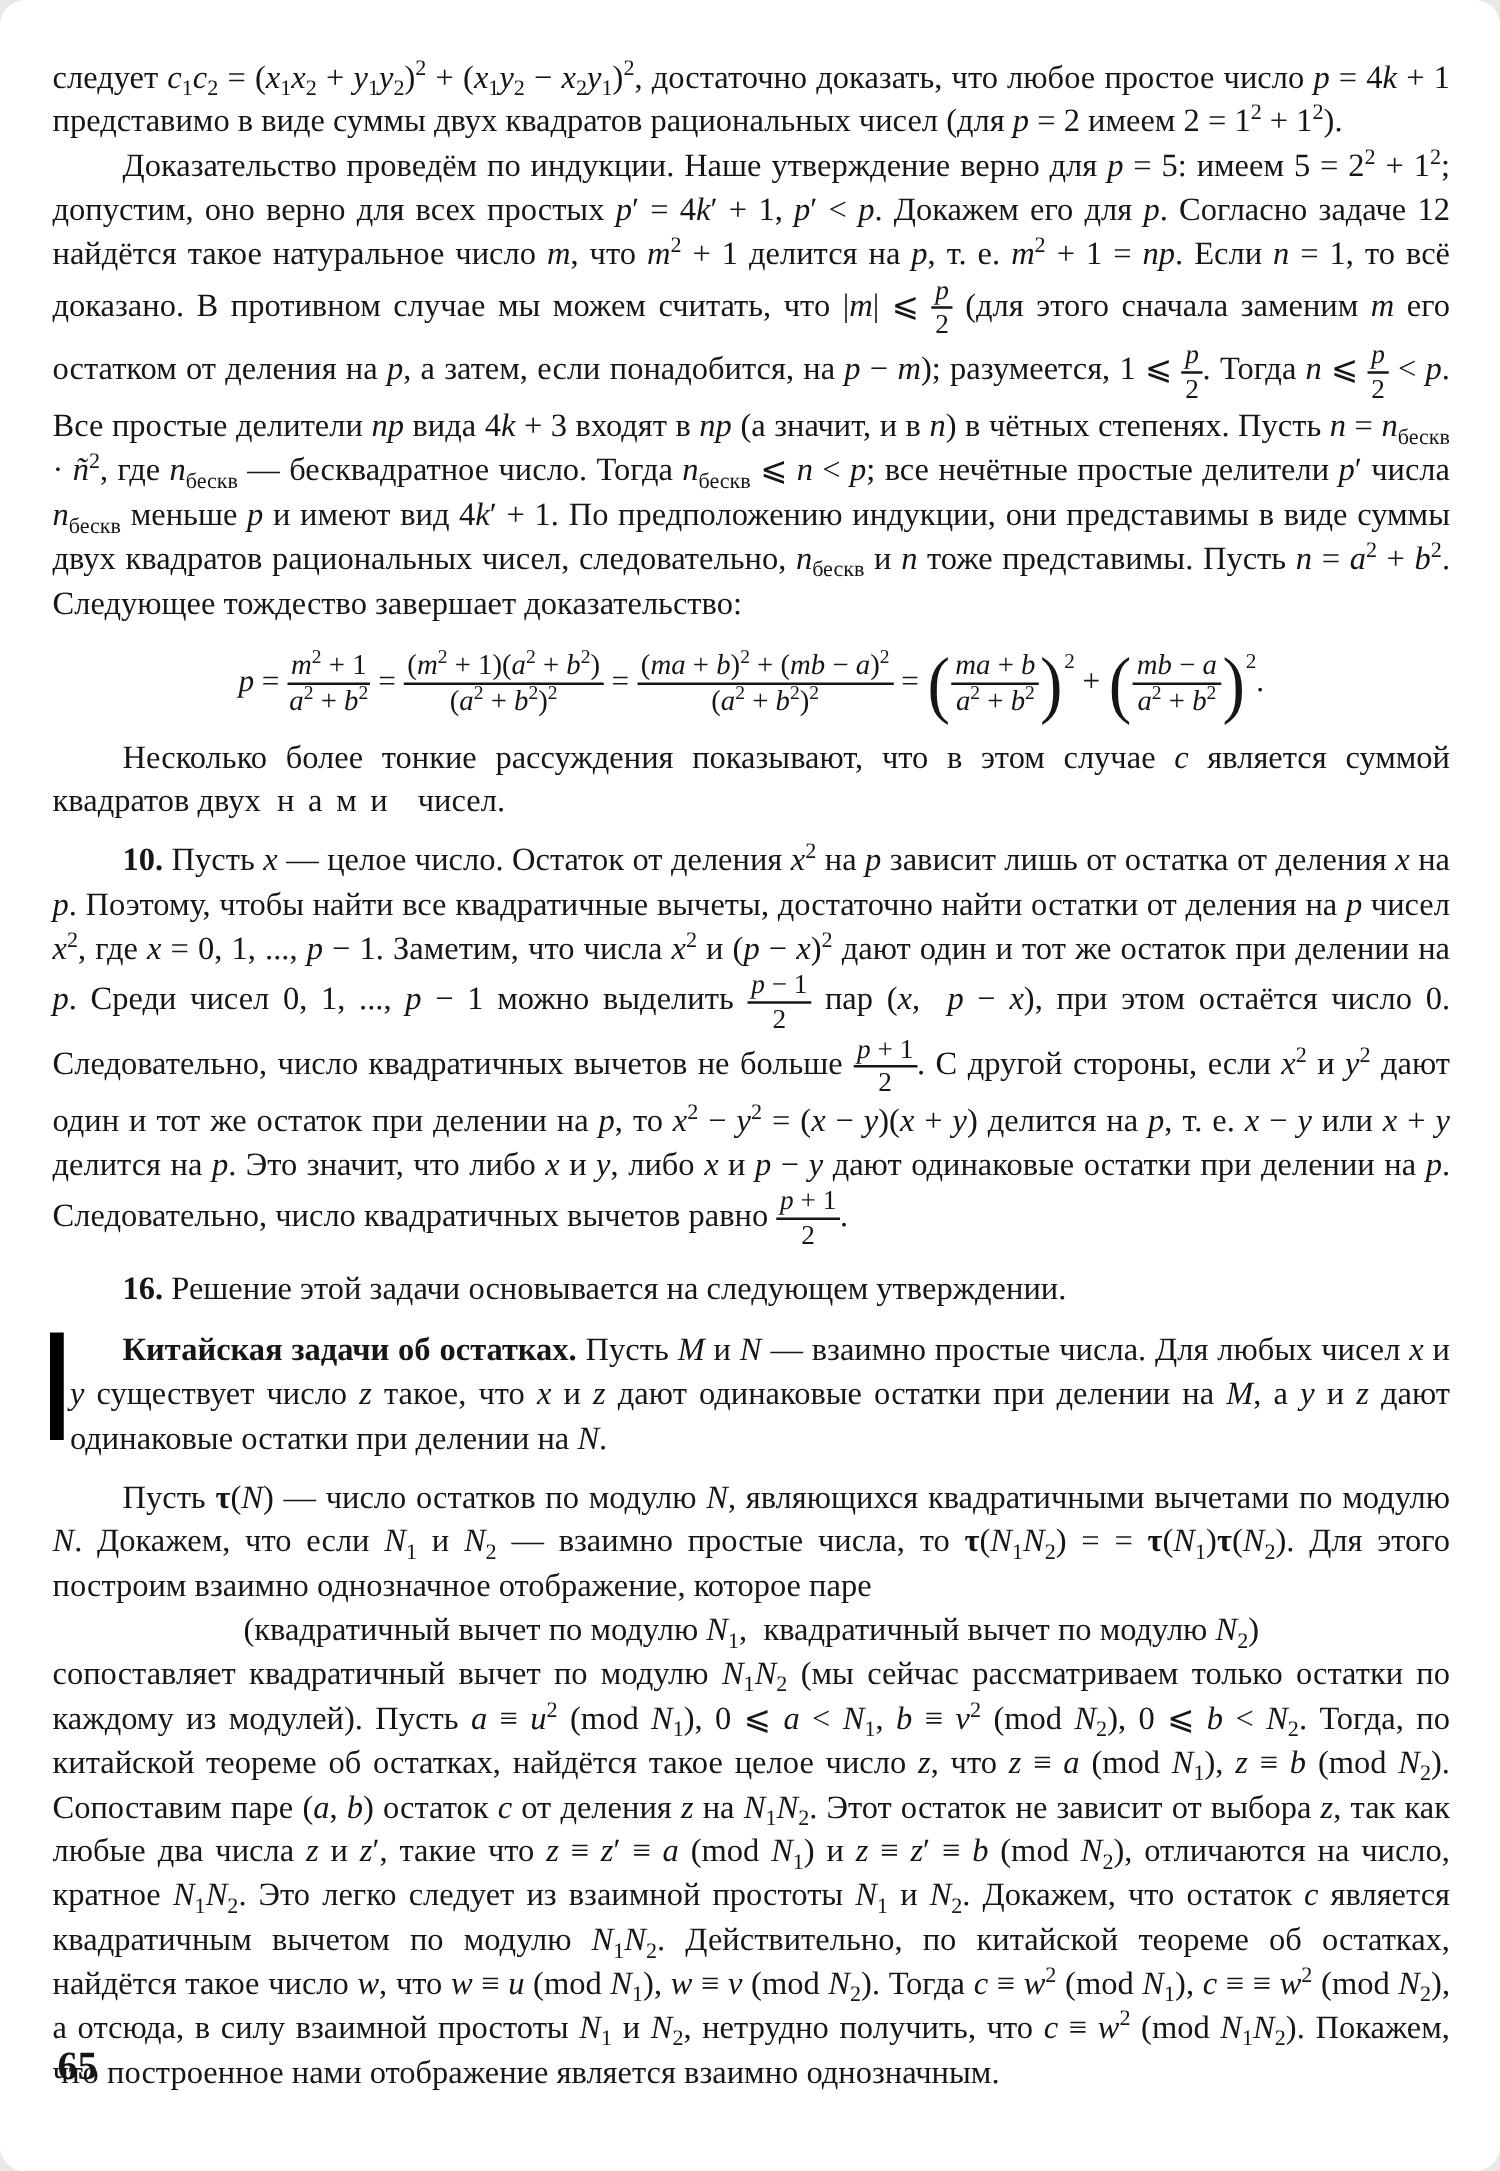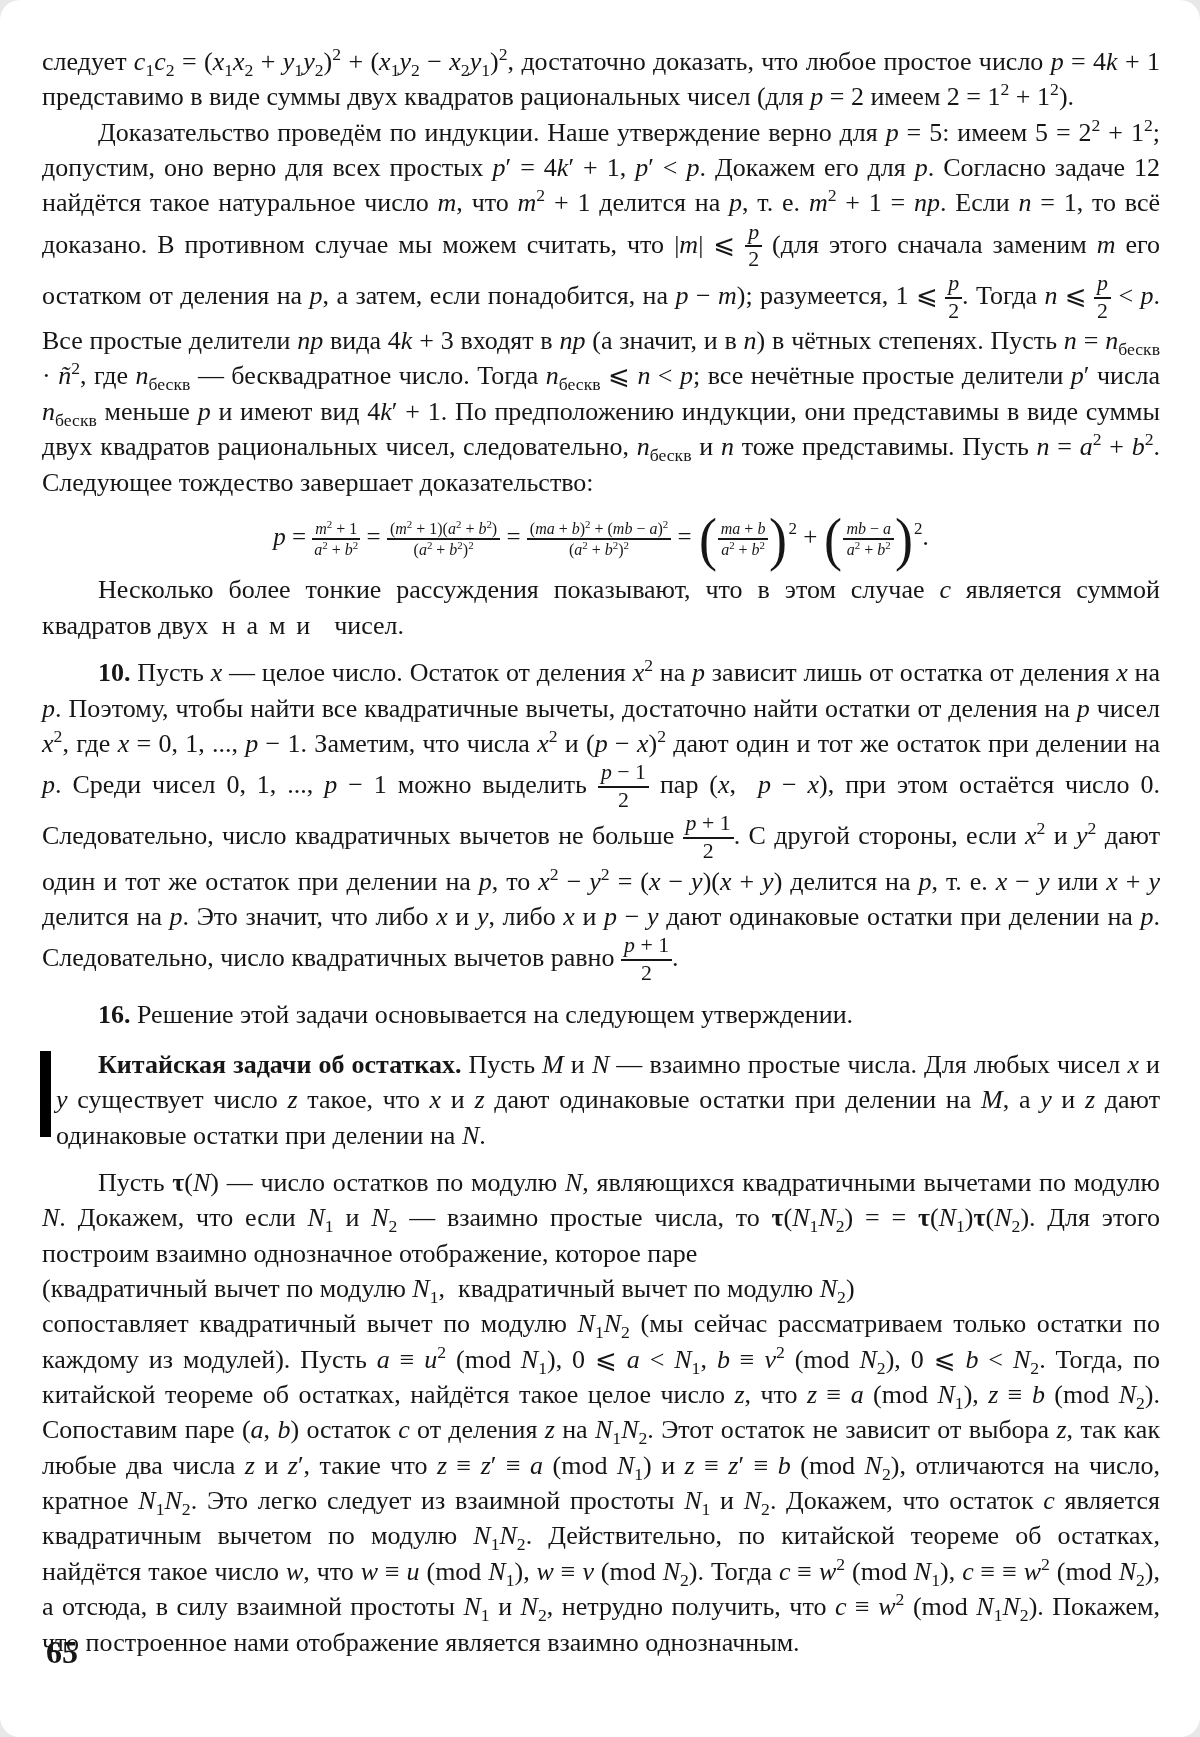--- a/index.html
+++ b/index.html
@@ -43,41 +43,41 @@
   .frac .num { display: block; border-bottom: 2px solid #161616; padding: 0 3px 1px; }
   .frac .den { display: block; padding-top: 1px; }
   
   .display-math {
     text-align: center;
     text-indent: 0;
     margin: 20px 0 14px;
     font-size: 25px;
     white-space: nowrap;
   }
-  .display-math .frac { font-size: 16px; }
+  .display-math .frac { font-size: 23px; }
   .pgroup { display: inline-flex; align-items: center; vertical-align: middle; }
   .bp { font-size: 60px; line-height: 0; font-weight: 400; transform: scaleX(0.9); }
   .psup { font-size: 17px; line-height: 1; align-self: flex-start; margin-top: 0; }
   
   .theorem {
     position: relative;
     padding-left: 14px;
     margin-top: 14px;
     margin-bottom: 12px;
   }
   .theorem .bar {
     position: absolute;
     left: -2px;
     top: 4px;
     width: 11px;
     height: 86px;
     background: #000;
   }
   .theorem p { text-indent: 42px; }
-  .centered { text-indent: 0; margin: 12px 0; }
+  .centered { text-align: center; text-indent: 0; margin: 12px 0; }
   .mt { margin-top: 12px !important; }
   .mt-sm { margin-top: 6px !important; }
   .page-number {
     position: absolute;
     left: 46px;
     top: 1634px;
     font-size: 32px;
     font-weight: bold;
   }
 </style>

